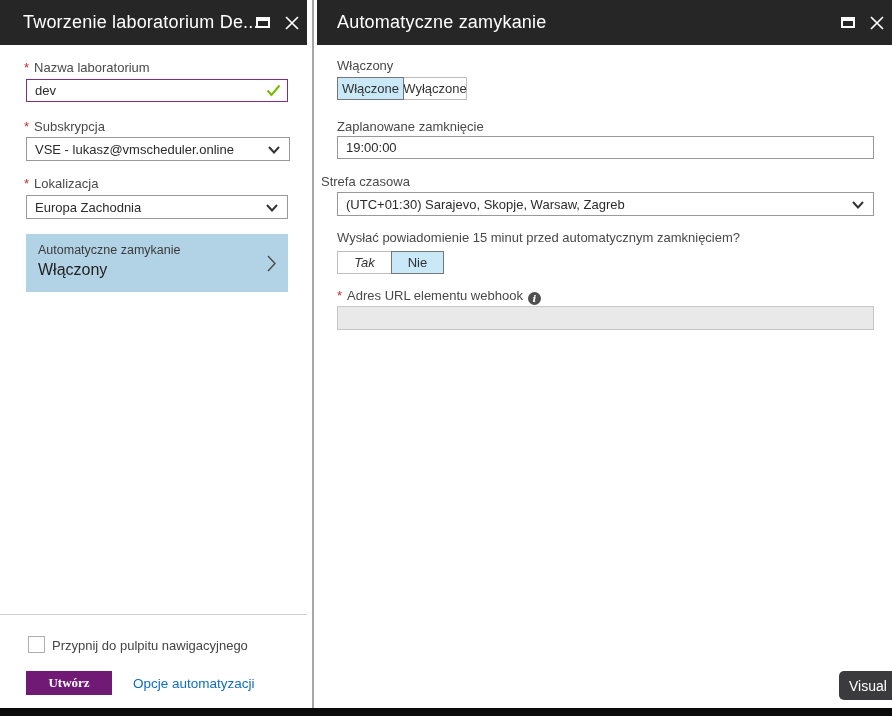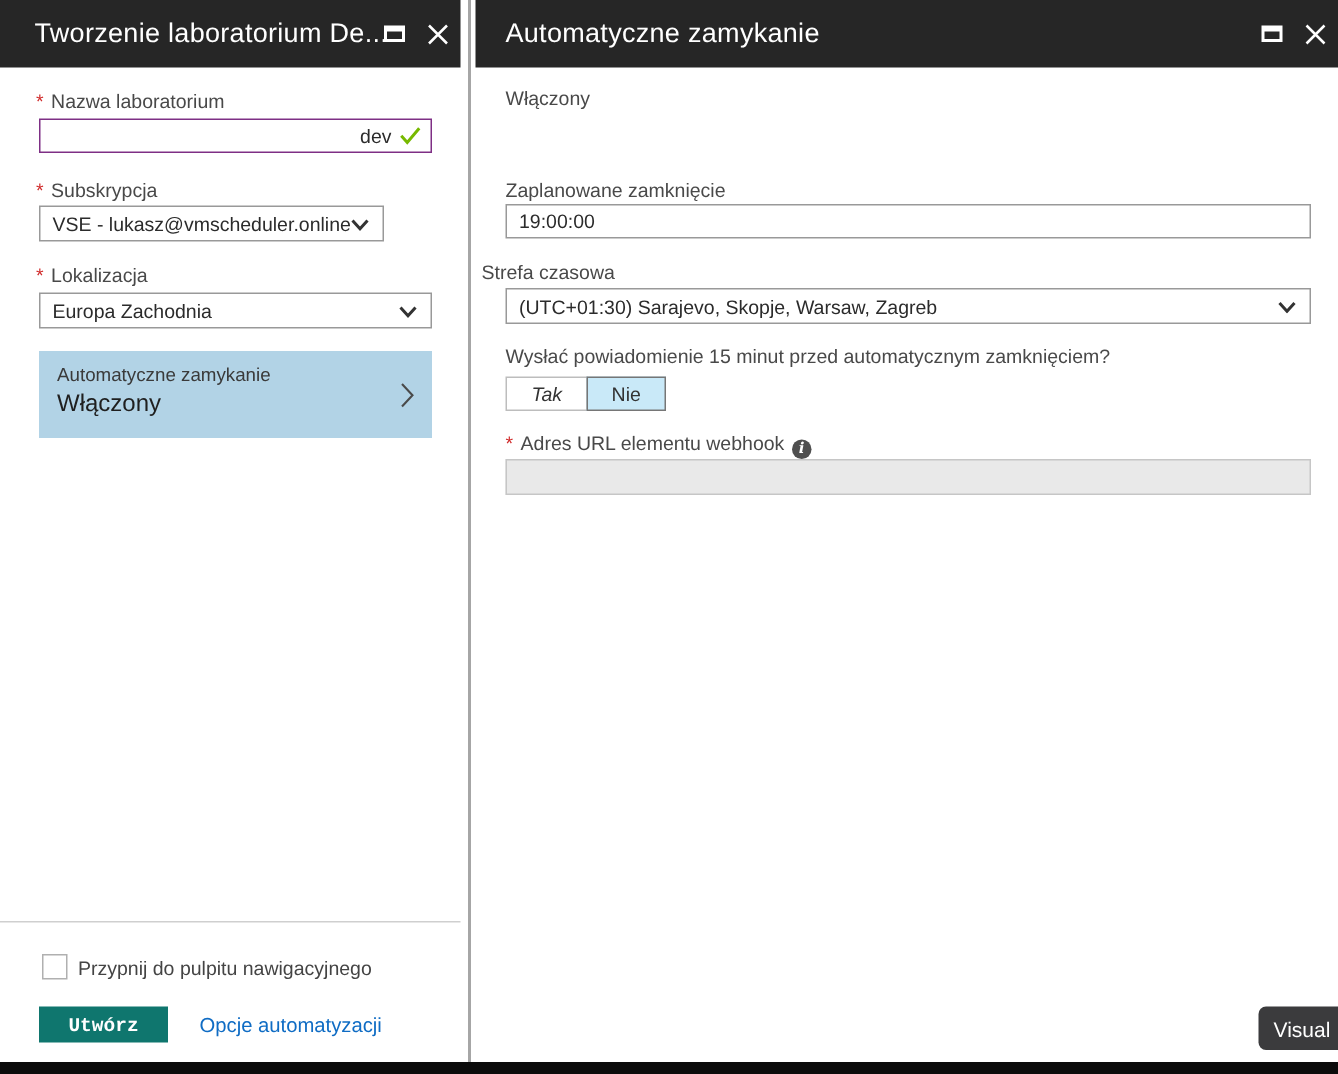--- a/index.html
+++ b/index.html
@@ -21,21 +21,21 @@
 
   
   #blade-divider { position:absolute; left:312px; top:0; width:2px; height:709px; background:#a6a6a6; }
   #bottom-bar { position:absolute; left:0; top:708px; width:892px; height:8px; background:#0b0b0b; }
 
   
   .field-label { position:absolute; font-size:13px; color:#494949; white-space:nowrap; }
   .req { color:#d02b2b; margin-right:5px; font-size:13px; }
   .tb { position:absolute; height:23px; border:1px solid #999999; background:#fff; font-size:13px;
         color:#2b2b2b; padding:0 26px 0 8px; font-family:"Liberation Sans","DejaVu Sans",sans-serif; }
-  .tb.valid { border-color:#7e2f85;text-align:right; }
+  .tb.valid { border-color:#7e2f85; }
   .tb.disabled { background:#e9e9e9; border-color:#c6c6c6; }
   .sel { position:absolute; height:24px; border:1px solid #999999; background:#fff; font-size:13px;
          color:#2b2b2b; display:flex; align-items:center; padding-left:8px; cursor:pointer; }
   .sel .chev { position:absolute; right:9px; top:8px; }
   .check-glyph { position:absolute; right:7px; top:6px; }
 
   
   .toggle { position:absolute; display:flex; }
   .seg { height:23px; border:1px solid #bdbdbd; background:#fff; font-size:13px; color:#333;
          display:flex; align-items:center; justify-content:center; cursor:pointer; }
@@ -46,23 +46,23 @@
   .tile { position:absolute; left:26px; top:234px; width:262px; height:58px; background:#b2d3e6;
           cursor:pointer; }
   .tile-label { position:absolute; left:12px; top:9px;  font-size:12.5px; color:#3a3a3a; }
   .tile-value { position:absolute; left:12px; top:27px; font-size:16px;  color:#1f1f1f; }
   .tile-chev  { position:absolute; right:12px; top:21px; }
 
   
   #left-footer-line { position:absolute; left:0; top:614px; width:307px; height:1px; background:#cfcfcf; }
   #right-footer { position:absolute; left:0; top:652px; width:575px; height:57px;
                   background:#f3f3f3; border-top:1px solid #dcdcdc; }
-  .btn-primary { position:absolute; background:#0f766e; color:#fff; font-size:13px; font-weight:bold;
+  .btn-primary { position:absolute; background:#701a75; color:#fff; font-size:13px; font-weight:bold;
                  border:none; cursor:pointer; display:flex; align-items:center; justify-content:center;
-                 font-family:Liberation Mono, monospace; }
+                 font-family:Liberation Serif, serif; }
   .link { position:absolute; color:#0f6cc4; font-size:13.5px; cursor:pointer; text-decoration:none;
           white-space:nowrap; }
   .checkbox { position:absolute; left:28px; top:636px; width:17px; height:17px; background:#fff;
               border:1px solid #b0b0b0; cursor:pointer; }
 
   .info-icon { display:inline-flex; width:13px; height:13px; border-radius:50%; background:#4f4f4f;
                color:#fff; font-size:10px; font-weight:bold; align-items:center; justify-content:center;
                vertical-align:-2px; margin-left:5px; cursor:pointer;
                font-family:"DejaVu Serif",serif; font-style:italic; }
 
@@ -99,21 +99,21 @@
     <input class="tb valid" style="left: 26px; top: 79px; width: 262px;" type="text" value="dev">
     <span class="check-glyph" style="left:292px; top:0; position:static;"></span>
     <svg class="check-glyph" style="left:266px; top:84px; right:auto;" width="15" height="13" viewBox="0 0 15 13">
       <path d="M1.5 6.5 L5.5 11 L13.5 1.5" fill="none" stroke="#77b900" stroke-width="2"></path>
     </svg>
 
     
     <div class="field-label" style="left:24px; top:119px;">
       <span class="req">*</span><span>Subskrypcja</span>
     </div>
-    <div class="sel" style="left:26px; top:137px; width:230px;">
+    <div class="sel" style="left:26px; top:137px; width:264px;">
       <span>VSE - lukasz@vmscheduler.online</span>
       <svg class="chev" width="12" height="8" viewBox="0 0 12 8">
           <path d="M1 1 L6 6.5 L11 1" fill="none" stroke="#333" stroke-width="2"></path>
         </svg>
     </div>
 
     
     <div class="field-label" style="left:24px; top:176px;">
       <span class="req">*</span><span>Lokalizacja</span>
     </div>
@@ -152,20 +152,24 @@
           </button>
         <button class="icon-btn">
           <svg width="14" height="14" viewBox="0 0 14 14">
               <path d="M1 1 L13 13 M13 1 L1 13" stroke="#fff" stroke-width="1.7"></path>
             </svg>
         </button>
       </div>
     </div>
 
     <div class="field-label" style="left:20px; top:58px;">Włączony</div>
+    <div class="toggle" style="left:20px; top:77px;">
+      <div class="seg sel-on" style="width:67px;">Włączone</div>
+      <div class="seg" style="width:64px;">Wyłączone</div>
+    </div>
 
     <div class="field-label" style="left:20px; top:119px;">Zaplanowane zamknięcie</div>
     <input class="tb" style="left: 20px; top: 136px; width: 537px; padding-right: 8px;" type="text" value="19:00:00">
 
     <div class="field-label" style="left:4px; top:174px;">Strefa czasowa</div>
     <div class="sel" style="left:20px; top:192px; width:537px;">
       <span>(UTC+01:30) Sarajevo, Skopje, Warsaw, Zagreb</span>
       <svg class="chev" width="12" height="8" viewBox="0 0 12 8">
           <path d="M1 1 L6 6.5 L11 1" fill="none" stroke="#333" stroke-width="2"></path>
         </svg>

